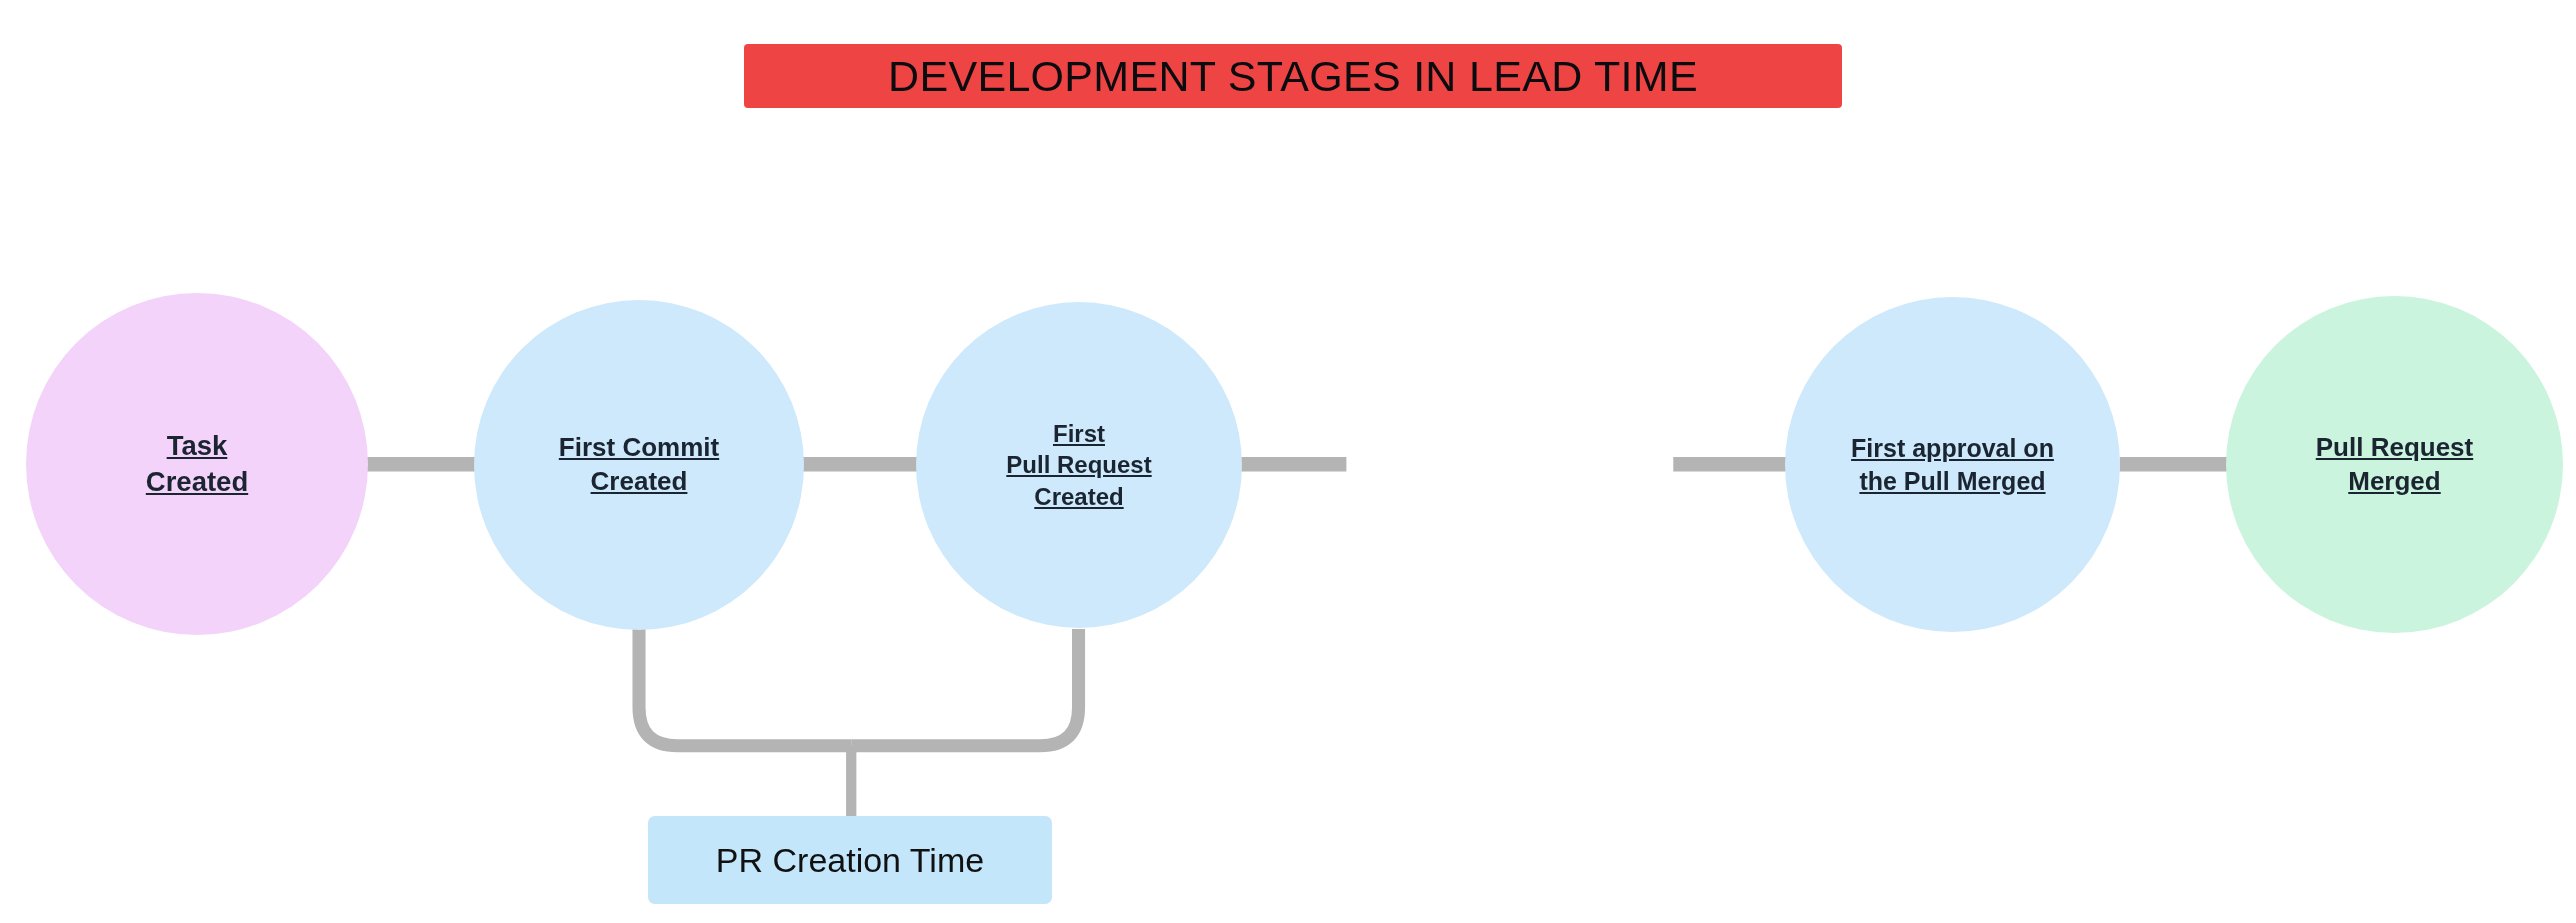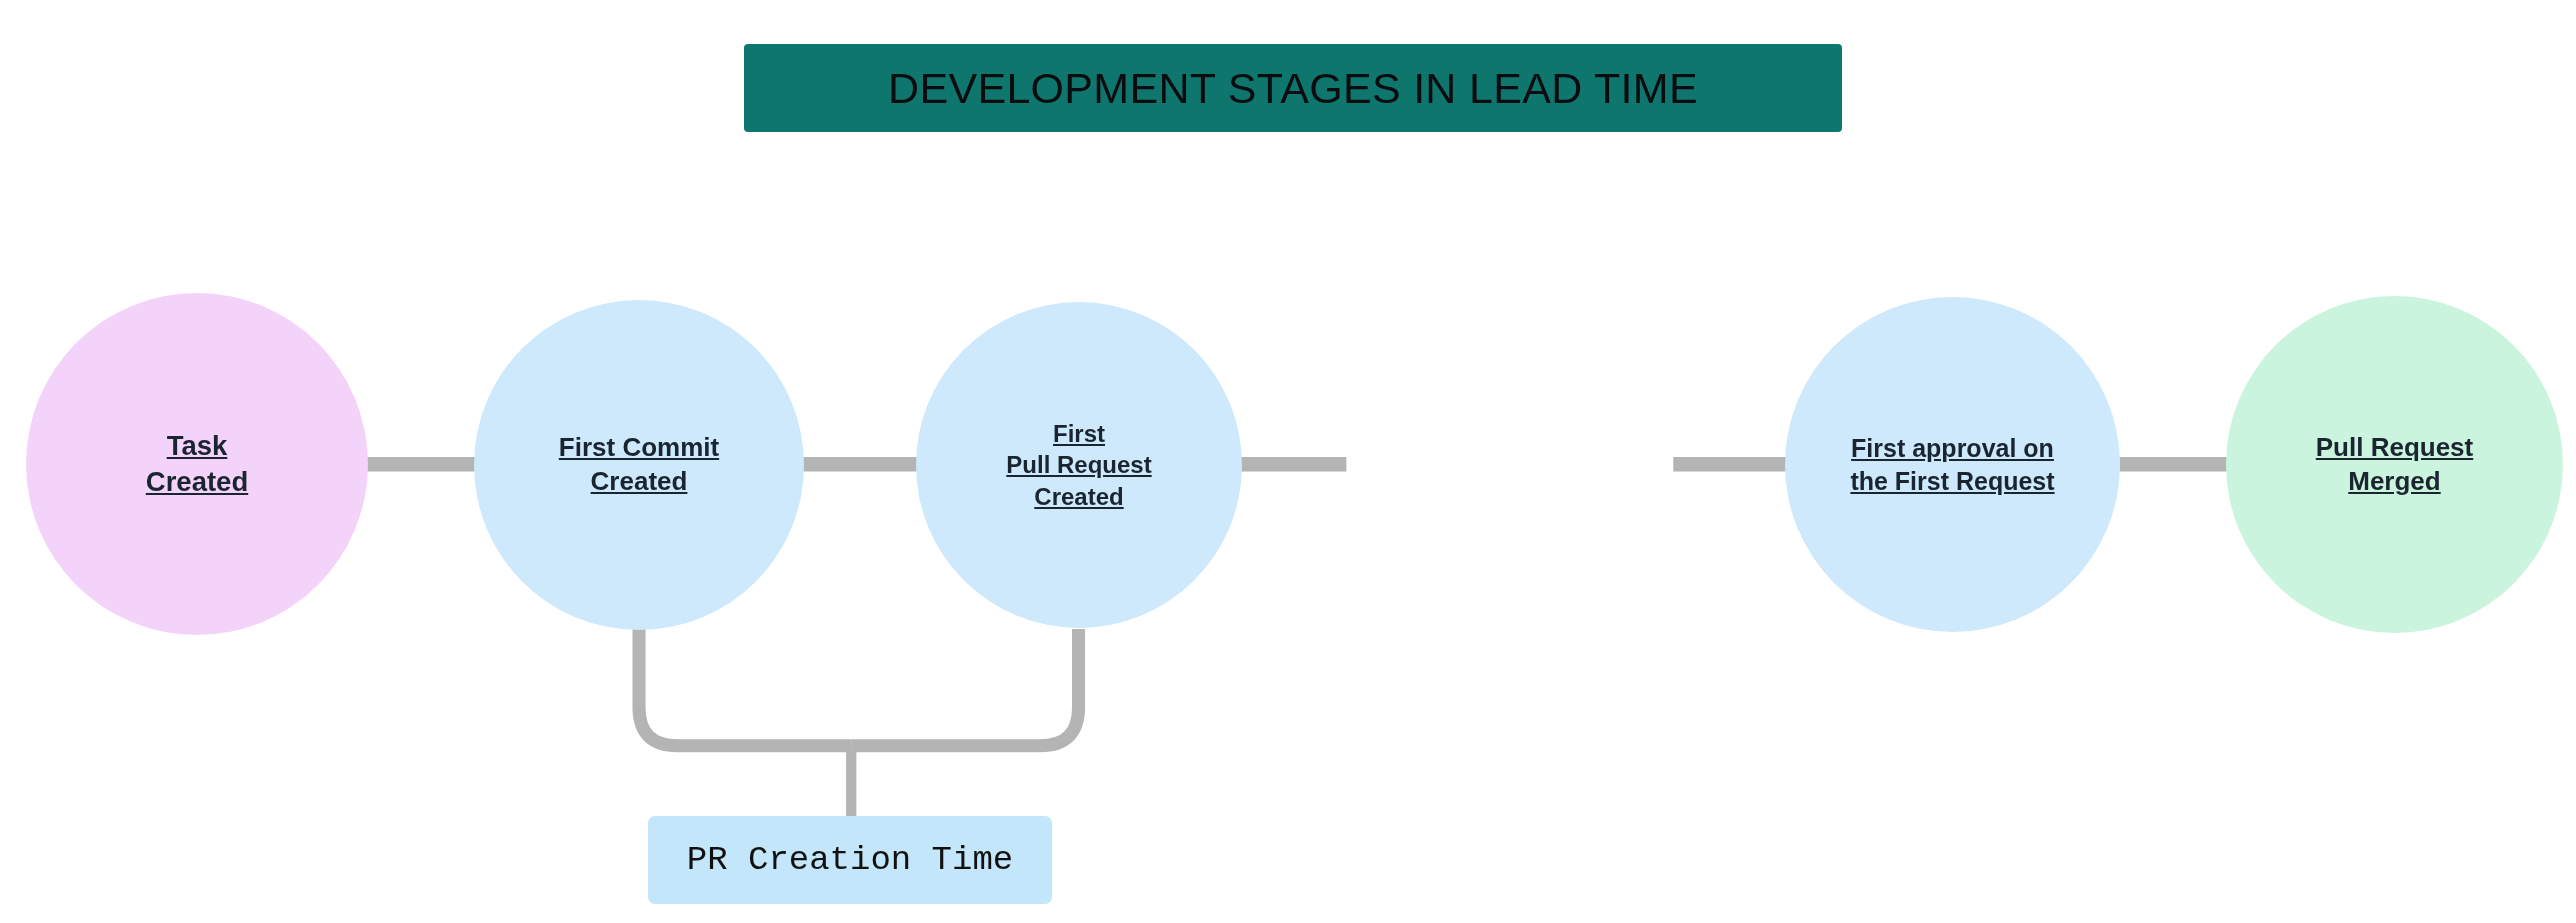--- a/index.html
+++ b/index.html
@@ -18,22 +18,22 @@
     background: #ffffff;
     overflow: hidden;
   }
 
   
   #title-banner {
     position: absolute;
     left: 744px;
     top: 44px;
     width: 1098px;
-    height: 88px;
-    background: #0f766e;
+    height: 64px;
+    background: #ef4444;
     border-radius: 4.1px;
     display: flex;
     align-items: center;
     justify-content: center;
     box-sizing: border-box;
   }
   #title-text {
     font-family: "Liberation Sans", sans-serif;
     font-size: 43px;
     font-weight: 400;
@@ -85,21 +85,21 @@
     width: 404px;
     height: 88px;
     background: #c4e6fa;
     border-radius: 6.9px;
     display: flex;
     align-items: center;
     justify-content: center;
     box-sizing: border-box;
   }
   #pr-time-text {
-    font-family: Liberation Mono, monospace;
+    font-family: Liberation Sans, sans-serif;
     font-size: 34px;
     font-weight: 400;
     color: #111111;
     white-space: nowrap;
     line-height: 1;
   }
 </style>
 </head>
 <body>
 
@@ -138,21 +138,21 @@
 
   <div class="node node-blue" style="left:916px; top:302px; width:326px; height:326px;">
     <span class="node-label" style="font-size:24px;">First
 Pull Request
 Created</span>
   </div>
 
 
   <div class="node node-blue" style="left:1785px; top:297px; width:335px; height:335px;">
     <span class="node-label" style="font-size:25px;">First approval on
-the First Request</span>
+the Pull Merged</span>
   </div>
 
   <div class="node node-green" style="left:2226px; top:296px; width:337px; height:337px;">
     <span class="node-label" style="font-size:26px;">Pull Request
 Merged</span>
   </div>
 
   <div id="pr-time-box">
     <span id="pr-time-text">PR Creation Time</span>
   </div>

